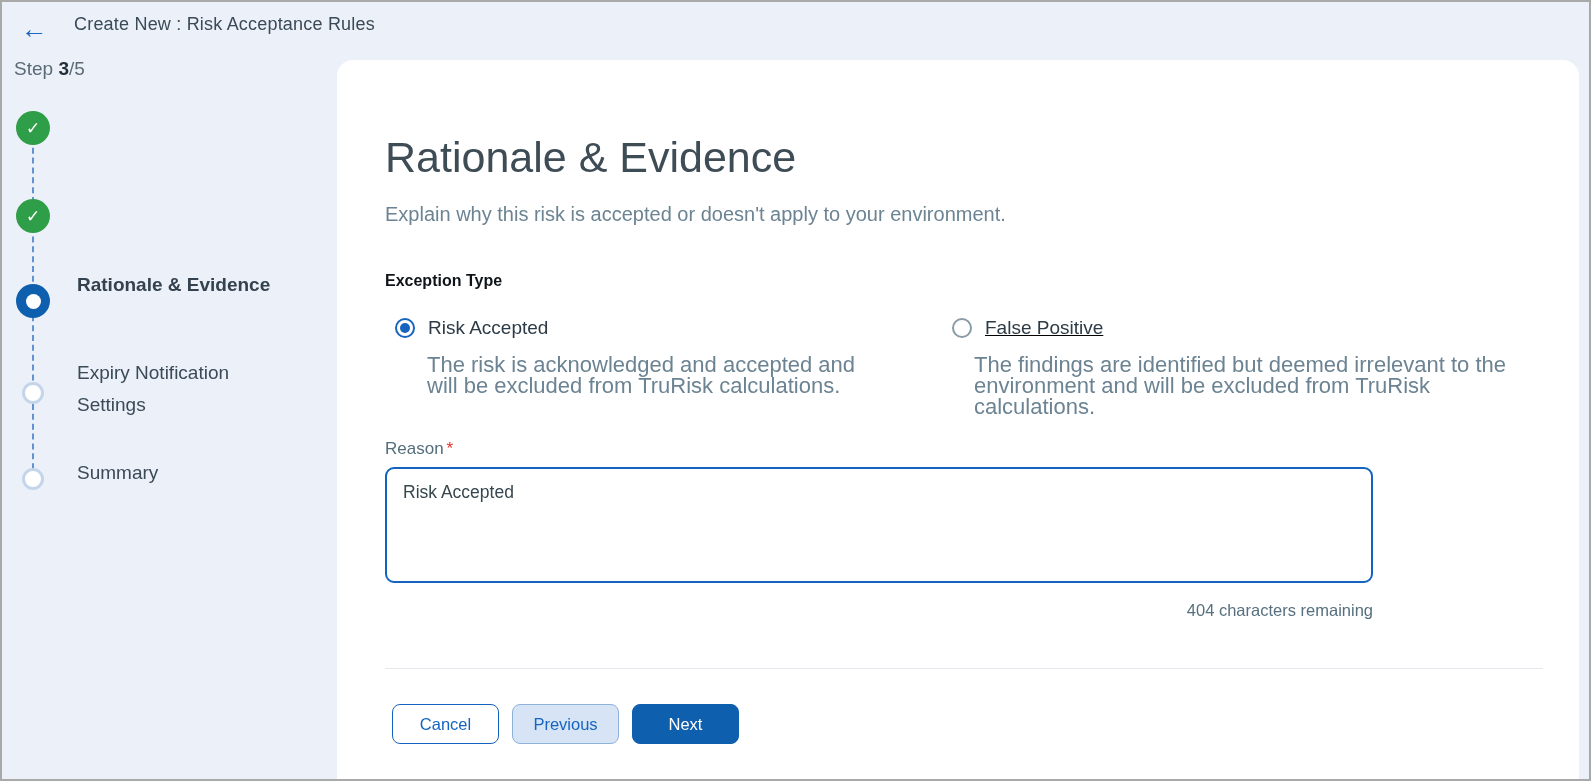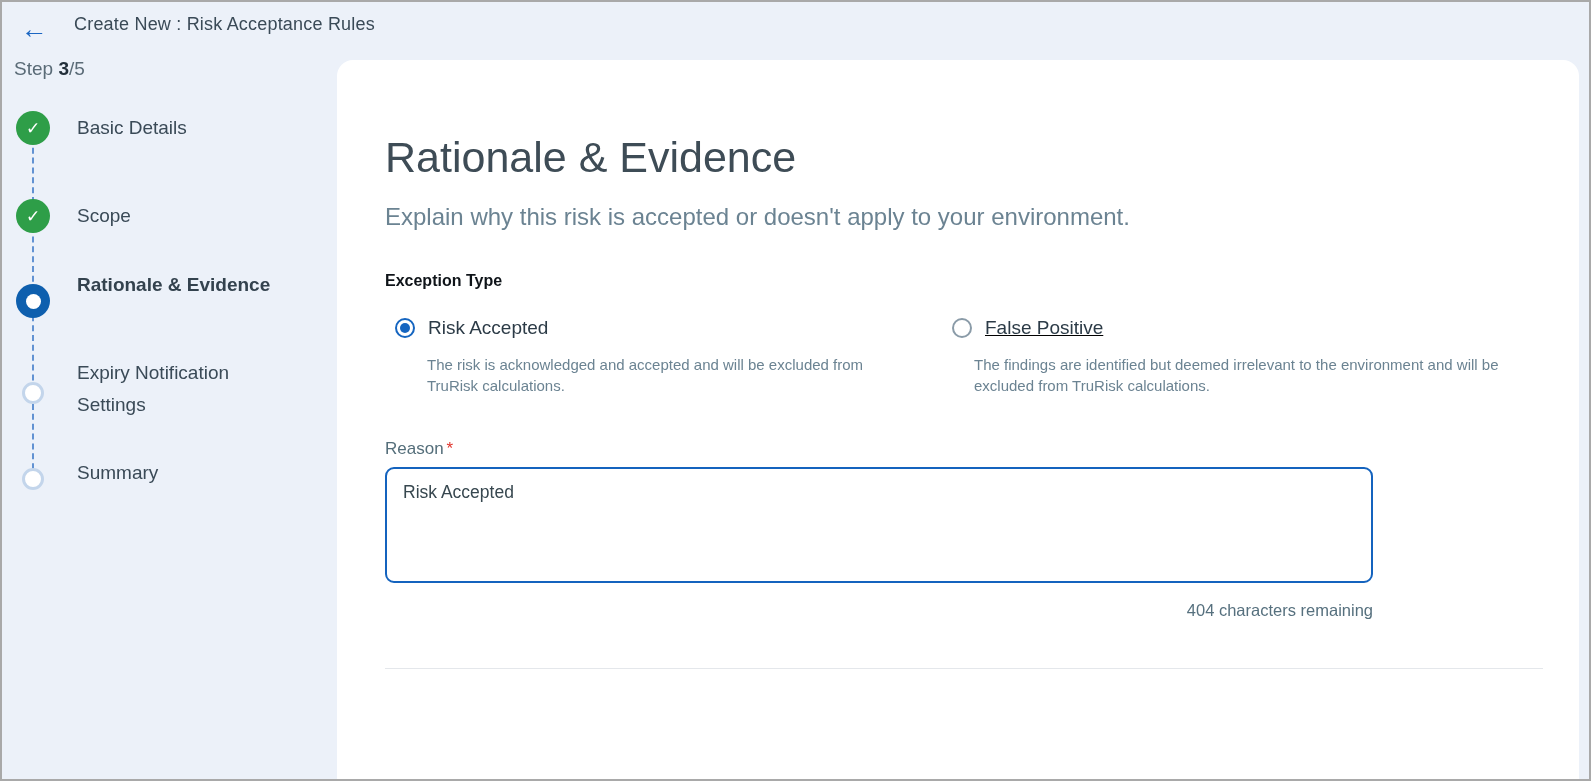--- a/index.html
+++ b/index.html
@@ -62,21 +62,21 @@
   .card {
     position:absolute; left:335px; top:58px; width:1242px; height:723px;
     background:#fff; border-radius:16px 16px 0 0;
   }
   .card-title {
     position:absolute; left:48px; top:64px;
     font-size:43px; font-weight:300; color:#3E4C56; line-height:66px;
   }
   .card-subtitle {
     position:absolute; left:48px; top:143px;
-    font-size:24px; color:#6B8392;
+    font-size:20px; color:#6B8392;
   }
   .section-label {
     position:absolute; left:48px; top:212px;
     font-size:16px; font-weight:700; color:#0F1419;
   }
 
   .radio-option { position:absolute; top:257px; display:flex; align-items:center; cursor:pointer; }
   .radio-option.opt1 { left:58px; }
   .radio-option.opt2 { left:615px;text-decoration:underline; }
   .radio-circle {
@@ -85,21 +85,21 @@
     display:flex; align-items:center; justify-content:center;
   }
   .radio-circle.selected { border-color:#1565C0; }
   .radio-circle.selected::after {
     content:""; width:10px; height:10px; border-radius:50%; background:#1565C0;
   }
   .radio-label { margin-left:13px; font-size:19px; color:#2C3B47; }
 
   .radio-desc {
     position:absolute; top:294px;
-    font-size:15px; line-height:21px; color:#6B8392;
+    font-size:22px; line-height:21px; color:#6B8392;
   }
   .radio-desc.desc1 { left:90px; width:452px; }
   .radio-desc.desc2 { left:637px; width:540px; }
 
   .reason-label {
     position:absolute; left:48px; top:379px;
     font-size:17px; color:#546E7A;
   }
   .required-marker { color:#E0342C; margin-left:3px; }
 
@@ -144,26 +144,24 @@
     <div class="header-title">Create New : Risk Acceptance Rules</div>
   </div>
 
   <div class="step-indicator"><span>Step</span>&nbsp;<b>3</b><span>/5</span></div>
 
   <div class="stepper-line"></div>
 
   <div class="step-circle completed" style="top:109px;">
       <span>✓</span>
     </div>
-  <div class="step-label" style="top:110px;">Basic Details</div>
 
   <div class="step-circle completed" style="top:197px;">
       <span>✓</span>
     </div>
-  <div class="step-label" style="top:198px;">Scope</div>
 
   <div class="step-circle active" style="top:282px;"></div>
   <div class="step-label active" style="top:267px;">Rationale &amp; Evidence</div>
 
   <div class="step-circle upcoming" style="top:380px;"></div>
   <div class="step-label" style="top:355px;">Expiry Notification Settings</div>
 
   <div class="step-circle upcoming" style="top:466px;"></div>
   <div class="step-label" style="top:455px;">Summary</div>
 
@@ -187,15 +185,20 @@
     <div class="radio-desc desc2">The findings are identified but deemed irrelevant to the environment and will be excluded from TruRisk calculations.</div>
 
     <div class="reason-label"><span>Reason</span><span class="required-marker">*</span></div>
 
     <textarea class="reason-textarea" style="">Risk Accepted</textarea>
 
     <div class="chars-remaining">404 characters remaining</div>
 
     <div class="divider"></div>
 
+    <div class="button-row">
+      <button class="btn btn-cancel">Cancel</button>
+      <button class="btn btn-previous">Previous</button>
+      <button class="btn btn-next">Next</button>
+    </div>
 
   </div>
 </div>
 
 </body></html>

